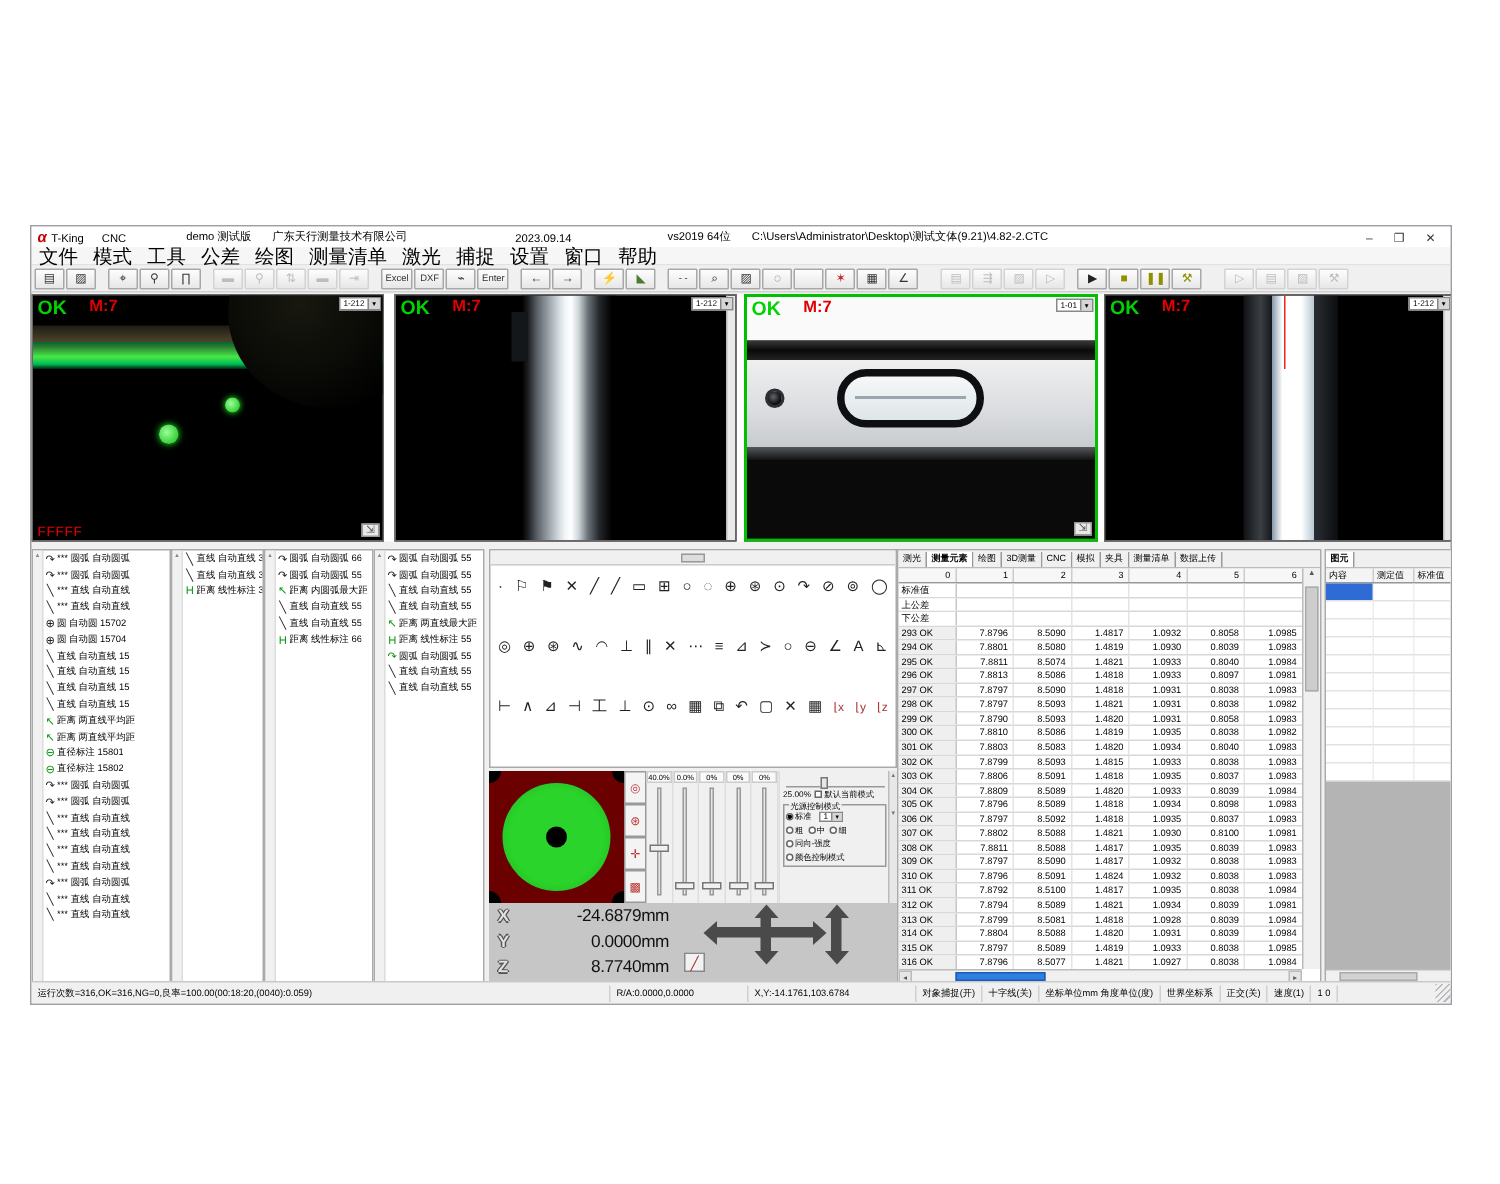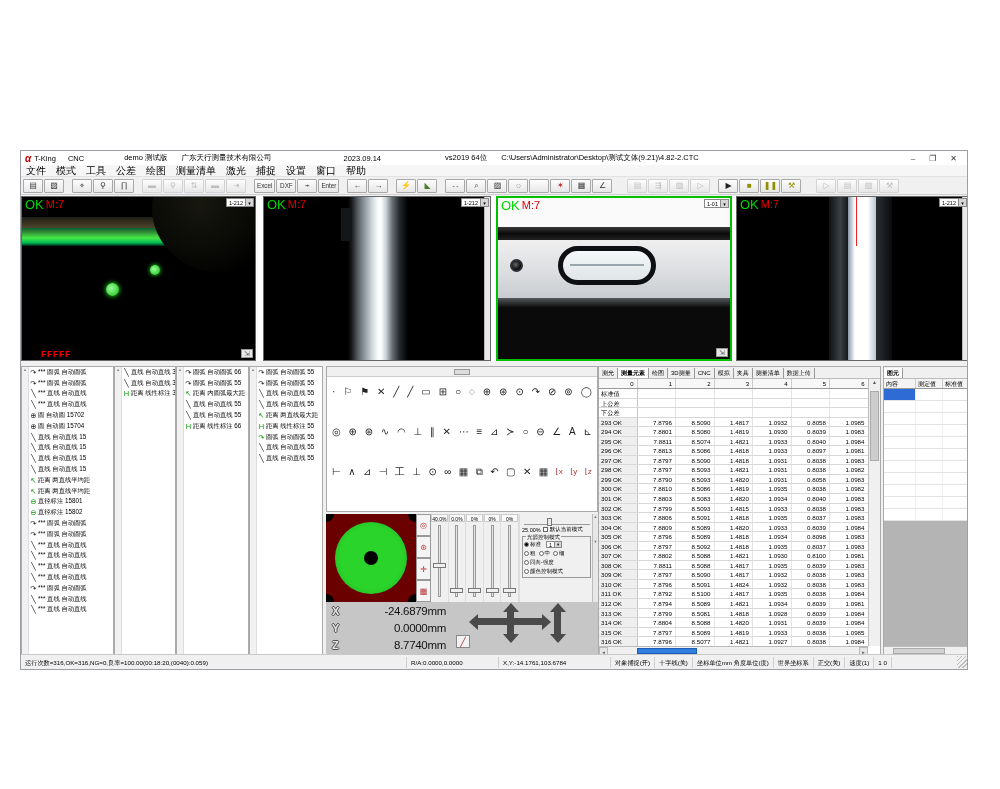--- a/index.html
+++ b/index.html
@@ -5,46 +5,46 @@
 *{box-sizing:border-box;margin:0;padding:0}
 body{width:1000px;height:789px;background:#fff;font-family:"Liberation Sans",sans-serif;position:relative;overflow:hidden;color:#000}
 .app{position:absolute;left:20px;top:150px;width:948px;height:520px;background:#f0f0f0;border:1px solid #9aa0a6;overflow:hidden}
 
 .titlebar{height:14px;background:#fff;display:flex;align-items:center;font-size:7.5px;padding:0 4px;white-space:nowrap;overflow:hidden}
 .tb-logo{color:#c40000;font-weight:bold;font-style:italic;font-size:10px;margin-right:3px}
 .tl-cnc{margin-left:12px}.tl-demo{margin-left:40px}.tl-co{margin-left:14px}.tl-date{margin-left:72px}.tl-ver{margin-left:64px}.tl-path{margin-left:14px;overflow:hidden;text-overflow:ellipsis;max-width:330px}
 .win-btns{margin-left:auto;display:flex;gap:14px;font-size:8px;color:#333;padding-right:6px}
 .win-btns span{cursor:default}
 
-.menubar{height:12px;background:#f6f6f6;display:flex;align-items:center;font-size:10px;border-bottom:1px solid #e2e2e2}
+.menubar{height:12px;background:#f6f6f6;display:flex;align-items:center;font-size:13px;border-bottom:1px solid #e2e2e2}
 .menu-item{padding:0 5px}
 
 .toolbar{height:18px;display:flex;align-items:center;padding:0 2px;gap:1px;background:#f0f0f0;border-bottom:1px solid #d0d0d0;overflow:hidden}
 .tbtn{min-width:20px;height:14px;border:1px solid #a8a8a8;background:linear-gradient(#fdfdfd,#e7e7e7);display:flex;align-items:center;justify-content:center;font-size:8px;color:#333;border-radius:1px;white-space:nowrap}
 .tbtn.off{color:#bdbdbd;border-color:#d3d3d3}
 .tbtn.ttxt{font-size:6.3px;padding:0 2px}
 .tsep{width:6px}
 
 .cams{position:absolute;top:45px;left:0;width:948px;height:165px;background:#fff}
 .cam{position:absolute;top:0;height:165px;background:#000;border:1px solid #666;overflow:hidden}
 .cam.sel{border:2px solid #00c000}
 .scene{position:absolute;inset:0;overflow:hidden}
-.cam-status{position:absolute;top:0;left:3px;font-weight:normal;display:flex;gap:2px;z-index:5}
+.cam-status{position:absolute;top:0;left:3px;font-weight:bold;display:flex;gap:15px;z-index:5}
 .ok{color:#00d400;font-size:13px}.mk{color:#e00000;font-size:11px;padding-top:1px}
 .cam-ch{position:absolute;top:1px;right:1px;height:9px;background:#fff;border:1px solid #888;display:flex;align-items:center;font-size:5.5px;padding-left:2px;z-index:6}
 .cam-ch .dd{width:8px;height:100%;background:#d6d6d6;border-left:1px solid #888;display:flex;align-items:center;justify-content:center;font-size:5px;margin-left:2px}
 .grip{position:absolute;right:2px;bottom:2px;width:12px;height:9px;background:#e8e8e8;border:1px solid #999;color:#555;font-size:7px;line-height:7px;text-align:center;z-index:6}
 
 .laser-band1{position:absolute;top:12%;left:0;right:0;height:7%;background:linear-gradient(#1d1d14,#4d442a)}
 .laser-band2{position:absolute;top:19%;left:0;right:0;height:11%;background:linear-gradient(180deg,#063 0%,#2e7d32 18%,#46e846 55%,#0b5 82%,#021 100%)}
 .sphere{position:absolute;right:-14%;top:-32%;width:58%;height:78%;border-radius:50%;background:radial-gradient(circle at 35% 45%,#181810,#000 72%);z-index:2}
 .gdot{position:absolute;border-radius:50%;background:radial-gradient(circle at 40% 40%,#9f9,#1b1);z-index:3}
 .d1{left:36%;top:53%;width:13px;height:13px;box-shadow:0 0 5px #2f2}
 .d2{left:55%;top:42%;width:10px;height:10px;box-shadow:0 0 4px #2f2}
-.cam-extra{position:absolute;left:19px;bottom:1px;color:#e00;font-size:9px;font-weight:bold;letter-spacing:.5px;z-index:4}
+.cam-extra{position:absolute;left:3px;bottom:1px;color:#e00;font-size:9px;font-weight:normal;letter-spacing:.5px;z-index:4}
 
 .rod{position:absolute;left:37%;top:0;bottom:0;width:28%;background:linear-gradient(90deg,#000 0%,#1a1d20 6%,#5a6166 16%,#9aa2a8 28%,#cfd6da 38%,#f2f6f8 46%,#fff 52%,#cdd4d8 60%,#6a7176 70%,#23262a 82%,#000 95%)}
 .rodnotch{position:absolute;left:34%;top:7%;width:5%;height:20%;background:#14171a}
 
 .sl-top{position:absolute;top:0;height:18%;left:0;right:0;background:#fafafa}
 .sl-darkband{position:absolute;top:18%;height:8%;left:0;right:0;background:linear-gradient(#3a3a3a,#0a0a0a 50%,#222)}
 .sl-metal{position:absolute;top:26%;height:36%;left:0;right:0;background:linear-gradient(#efefef,#dadcdf 60%,#c8cbcf)}
 .sl-edge{position:absolute;top:62%;height:6%;left:0;right:0;background:linear-gradient(#55585c,#101010)}
 .sl-bottom{position:absolute;top:68%;bottom:0;left:0;right:0;background:#0a0a0a}
 .sl-slot{position:absolute;left:26%;top:30%;width:42%;height:24%;border:5px solid #0d0f12;border-radius:30px;background:linear-gradient(#f5f8f9,#dfe6e8)}

